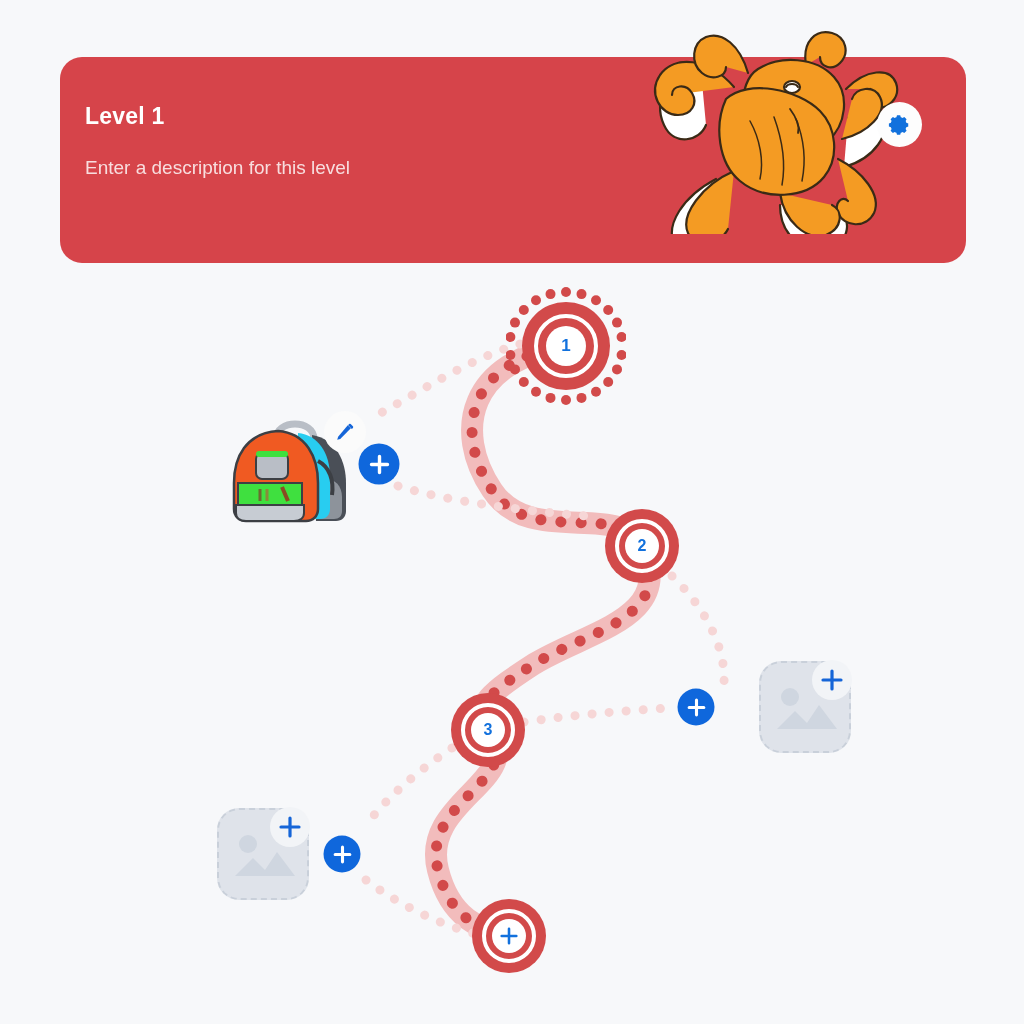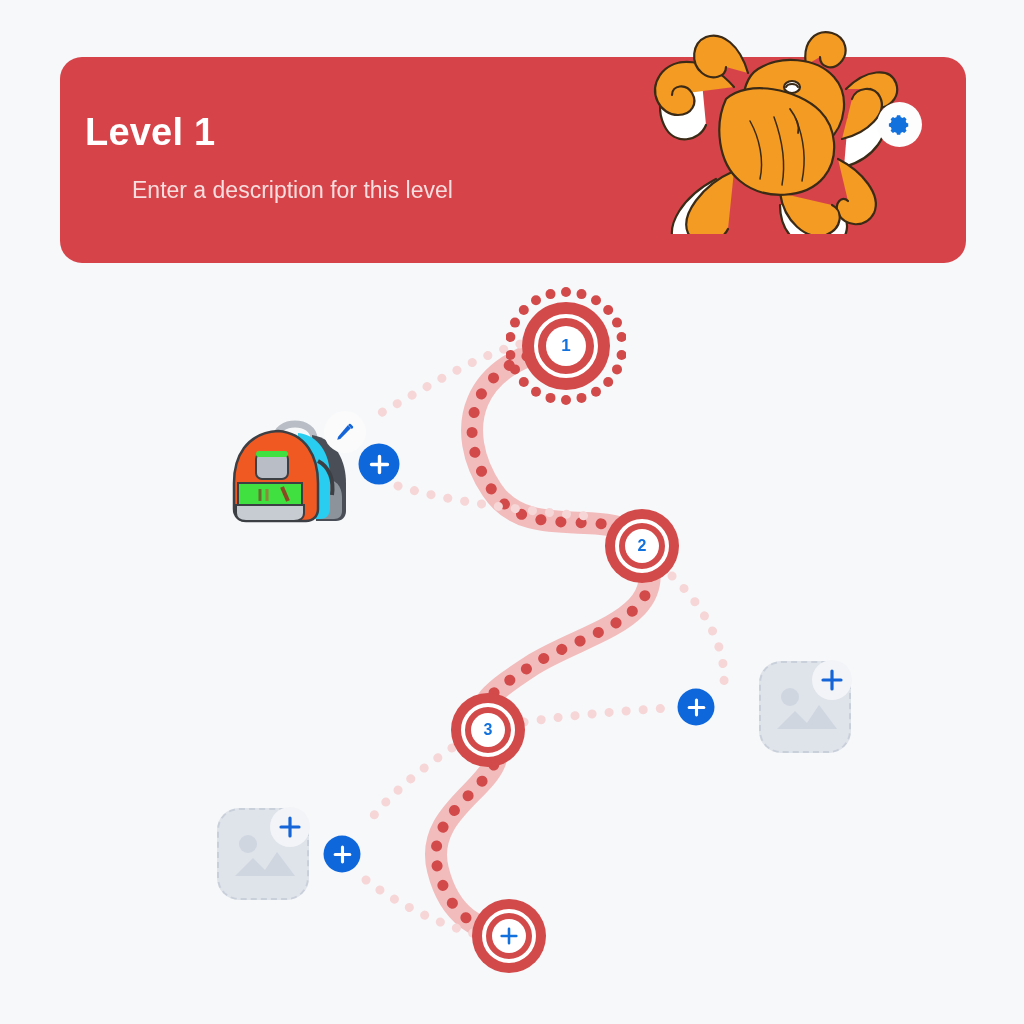--- a/index.html
+++ b/index.html
@@ -31,36 +31,34 @@
     height: 206px;
     background: #d6444a;
     border-radius: 22px;
     box-sizing: border-box;
     overflow: visible;
   }
   .level-title {
     position: absolute;
     left: 25px;
     top: 46px;
-    font-size: 38px;
+    font-size: 23px;
     font-weight: bold;
     color: #ffffff;
     letter-spacing: 0.2px;
     white-space: nowrap;
-    margin-top: 8px;
   }
   .level-desc {
     position: absolute;
     left: 25px;
-    top: 120px;
-    font-size: 23px;
+    top: 100px;
+    font-size: 19px;
     font-weight: 400;
     color: rgba(255,255,255,0.82);
     white-space: nowrap;
-    margin-left: 47px;
   }
   .mascot {
     position: absolute;
     left: 570px;
     top: -28px;
     width: 270px;
     height: 205px;
     pointer-events: none;
   }
   .settings-btn {

